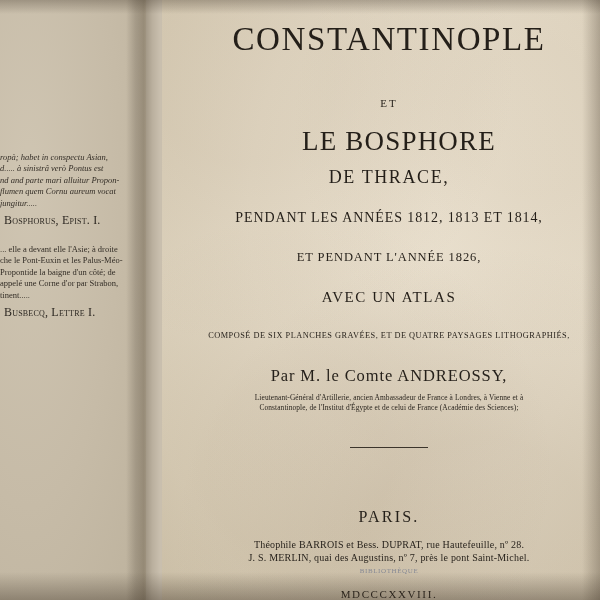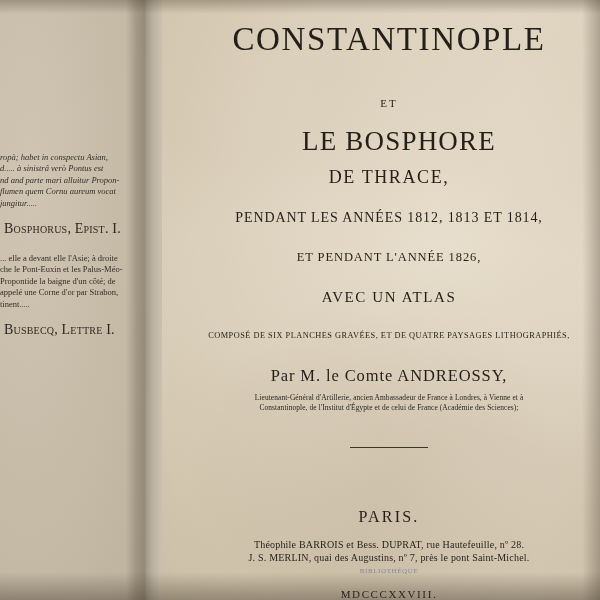--- a/index.html
+++ b/index.html
@@ -90,23 +90,23 @@
   }
   .lp-block {
     padding: 0 6px 0 0;
     font-size: 8.5px;
     line-height: 11.4px;
     text-align: left;
     color: #332d26;
   }
   .lp-sig {
     font-variant: small-caps;
-    font-size: 14px;
+    font-size: 12px;
     letter-spacing: 0.2px;
-    margin-top: 12px;
+    margin-top: 4px;
     margin-left: 4px;
   }
   .lp-gap { height: 16px; }
 
   
   .right-page {
     position: absolute;
     left: 162px;
     top: 0;
     width: 454px;

